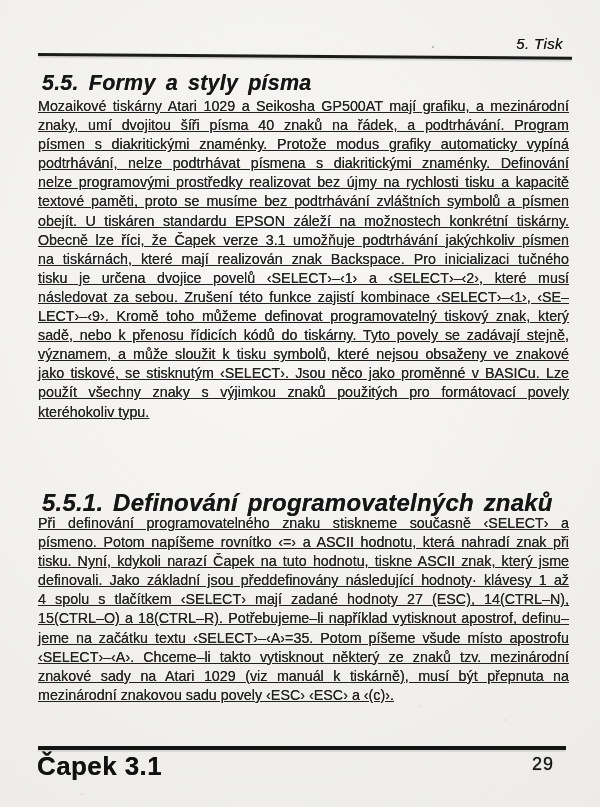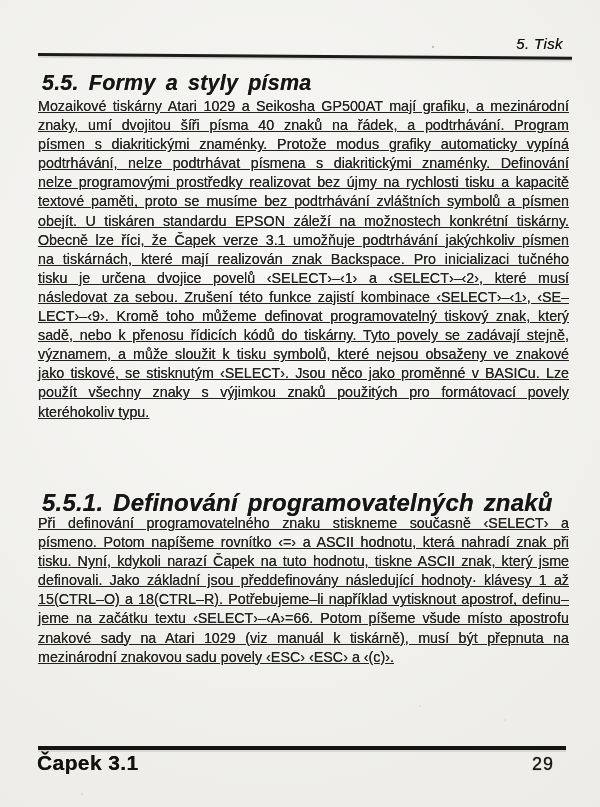--- a/index.html
+++ b/index.html
@@ -92,21 +92,21 @@
     width: 528px;
     height: 4px;
     background: #141414;
     box-shadow: 0 2px 0 rgba(40,40,40,.10);
   }
 
   .book-title {
     position: absolute;
     top: 751px;
     left: 37px;
-    font-size: 21px;
+    font-size: 26px;
     font-weight: bold;
     letter-spacing: .4px;
     color: #111;
   }
 
   .page-number {
     position: absolute;
     top: 754px;
     right: 46px;
     font-size: 18px;
@@ -147,22 +147,24 @@
       <div class="tline tline-last">kteréhokoliv typu.</div>
     </div>
 
   <h2 class="h2">5.5.1. Definování programovatelných znaků</h2>
 
   <div class="body-text para-2">
       <div class="tline">Při definování programovatelného znaku stiskneme současně ‹SELECT› a</div>
       <div class="tline">písmeno. Potom napíšeme rovnítko ‹=› a ASCII hodnotu, která nahradí znak při</div>
       <div class="tline">tisku. Nyní, kdykoli narazí Čapek na tuto hodnotu, tiskne ASCII znak, který jsme</div>
       <div class="tline">definovali. Jako základní jsou předdefinovány následující hodnoty· klávesy 1 až</div>
+      <div class="tline">4 spolu s tlačítkem ‹SELECT› mají zadané hodnoty 27 (ESC), 14(CTRL–N),</div>
       <div class="tline">15(CTRL–O) a 18(CTRL–R). Potřebujeme–li například vytisknout apostrof, definu–</div>
-      <div class="tline">jeme na začátku textu ‹SELECT›–‹A›=66. Potom píšeme všude místo apostrofu</div>
+      <div class="tline">jeme na začátku textu ‹SELECT›–‹A›=35. Potom píšeme všude místo apostrofu</div>
+      <div class="tline">‹SELECT›–‹A›. Chceme–li takto vytisknout některý ze znaků tzv. mezinárodní</div>
       <div class="tline">znakové sady na Atari 1029 (viz manuál k tiskárně), musí být přepnuta na</div>
       <div class="tline tline-last">mezinárodní znakovou sadu povely ‹ESC› ‹ESC› a ‹(c)›.</div>
     </div>
 
   <div class="footer-rule"></div>
 
   <div class="book-title">Čapek 3.1</div>
 
   <div class="page-number">29</div>
 

